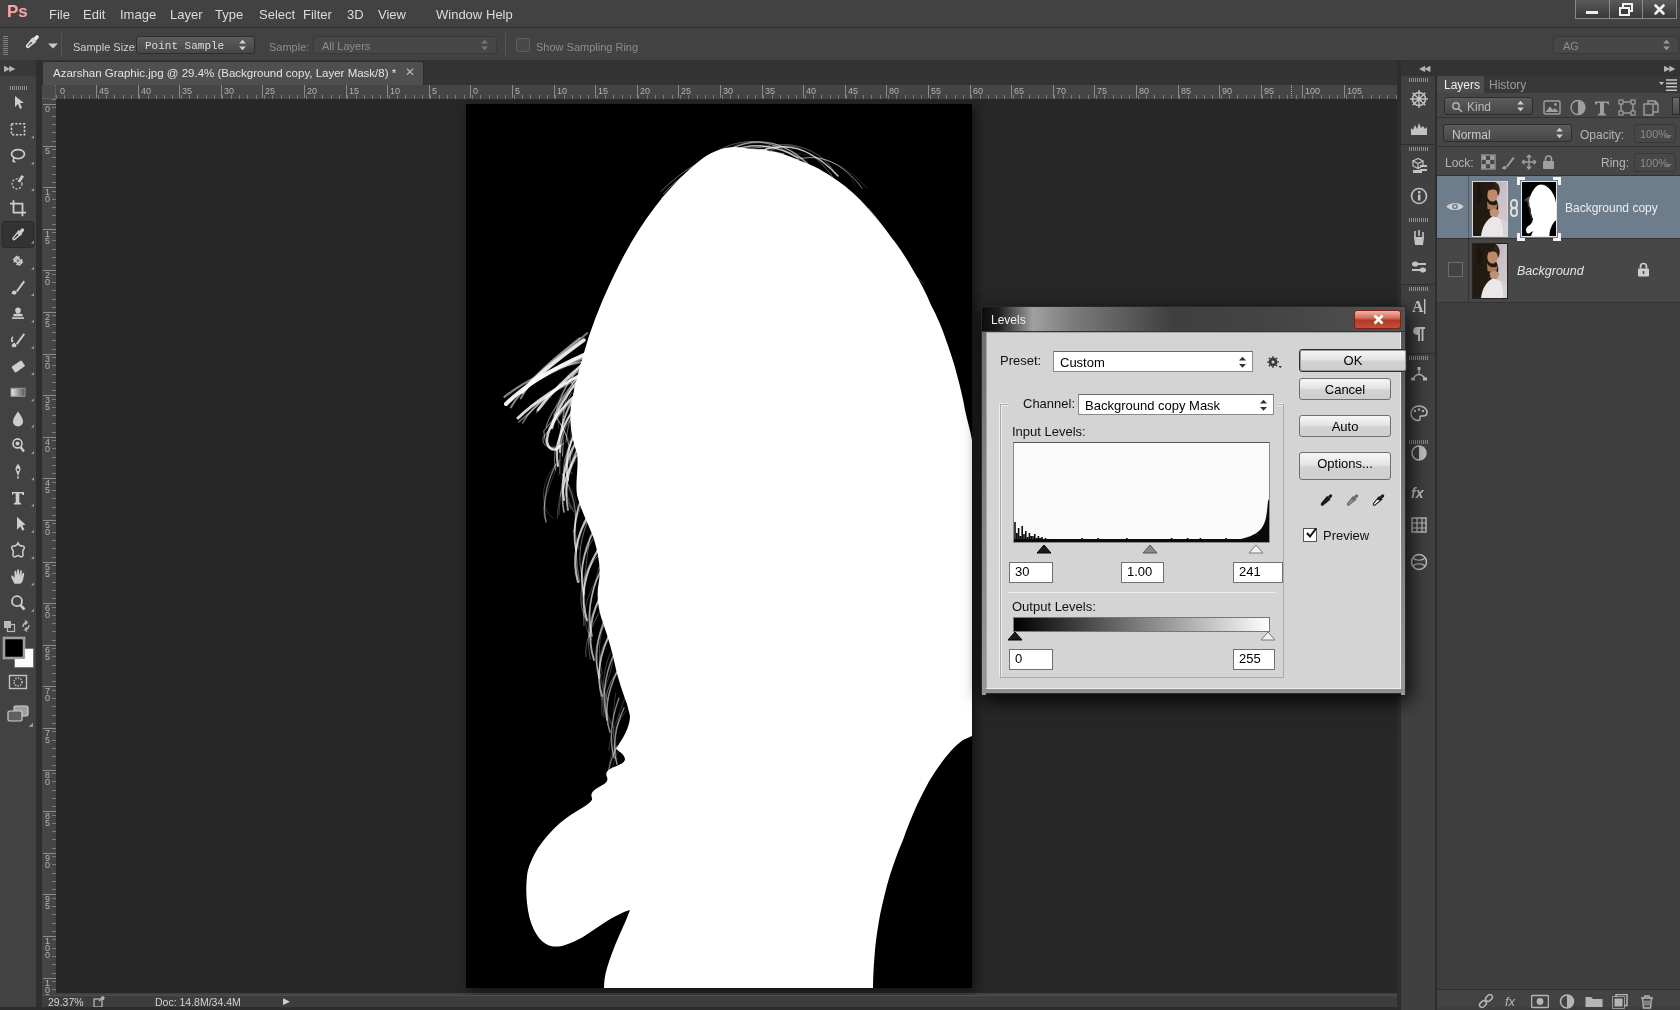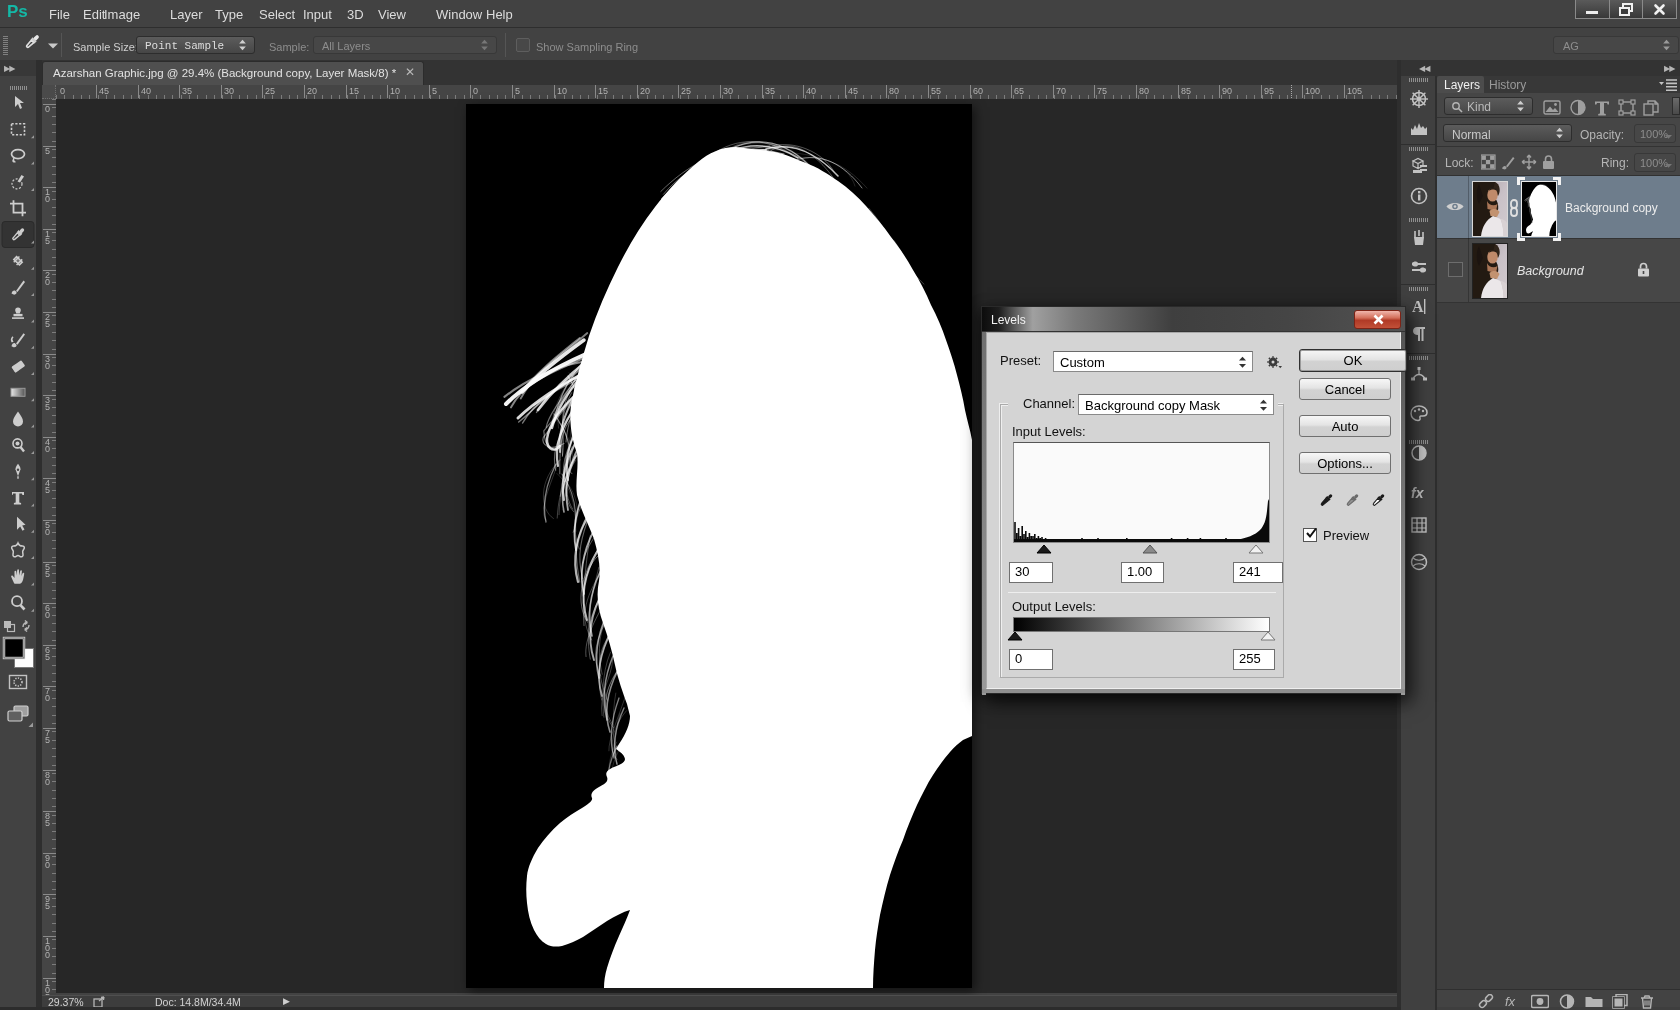--- a/index.html
+++ b/index.html
@@ -14,28 +14,28 @@
 .combo .sp{position:absolute;right:7px;top:50%;margin-top:-6px;width:9px;height:12px;}
 .gray{color:#8d8d8d;}
 .pbtn{position:absolute;background:linear-gradient(#f7f7f7,#e4e4e4 45%,#d2d2d2 55%,#cfcfcf);
  border:1px solid #707070;border-radius:3px;font-size:13px;color:#000;text-align:center;}
 .wfield{position:absolute;background:#fff;border:1px solid #707070;
  font-size:13px;color:#000;padding-left:5px;line-height:18px;}
 svg{display:block;}
 </style></head><body>
 
 <div class="abs" style="left:0;top:0;width:1680px;height:28px;background:#424242;border-bottom:1px solid #2e2e2e;"></div>
-<div class="abs" style="left:7px;top:2px;font-size:17px;font-weight:bold;color:#14b8a6;letter-spacing:0px;">Ps</div>
+<div class="abs" style="left:7px;top:2px;font-size:17px;font-weight:bold;color:#fca5a5;letter-spacing:0px;">Ps</div>
 <div class="mitem" style="left:49px;">File</div>
 <div class="mitem" style="left:83px;">Edit</div>
-<div class="mitem" style="left:104px;text-align:right;">Image</div>
+<div class="mitem" style="left:120px;text-align:right;">Image</div>
 <div class="mitem" style="left:170px;">Layer</div>
 <div class="mitem" style="left:215px;">Type</div>
 <div class="mitem" style="left:259px;">Select</div>
-<div class="mitem" style="left:303px;">Input</div>
+<div class="mitem" style="left:303px;">Filter</div>
 <div class="mitem" style="left:347px;">3D</div>
 <div class="mitem" style="left:378px;">View</div>
 <div class="mitem" style="left:424px;margin-left:12px;">Window</div>
 <div class="mitem" style="left:486px;">Help</div>
 <div class="abs" style="left:1575px;top:0;width:102px;height:19px;border:1px solid #8a8a8a;border-top:none;display:flex;">
 <div style="flex:1;background:linear-gradient(#5a5a5a,#383838);border-right:1px solid #8a8a8a;position:relative;">
  <div class="abs" style="left:10px;top:11px;width:12px;height:3px;background:#ececec;"></div>
     </div>
 <div style="flex:1;background:linear-gradient(#5a5a5a,#383838);border-right:1px solid #8a8a8a;position:relative;">
  <svg class="abs" style="left:9px;top:3px;" width="15" height="13" viewBox="0 0 15 13">
@@ -934,21 +934,21 @@
 <g fill="none" stroke="#3c3c3c" stroke-width="1.6">
 <circle cx="7" cy="7" r="3.6" fill="#3c3c3c"></circle>
 <path d="M7 1.2 V2.8 M7 11.2 V12.8 M1.2 7 H2.8 M11.2 7 H12.8 M2.9 2.9 L4 4 M10 10 L11.1 11.1 M11.1 2.9 L10 4 M4 10 L2.9 11.1"></path>
       </g>
 <circle cx="7" cy="7" r="1.5" fill="#d4d4d4"></circle>
 <path d="M12.5 11 l3.5 0 l-1.75 2.2 Z" fill="#3c3c3c"></path>
     </svg>
 <div class="pbtn" style="left:317px;top:42px;width:108px;height:23px;line-height:22px;border:1px solid #2f2f2f;box-shadow:0 0 0 1px #9a9a9a inset;">OK</div>
 <div class="pbtn" style="left:317px;top:71px;width:92px;height:22px;line-height:21px;">Cancel</div>
 <div class="pbtn" style="left:317px;top:108px;width:92px;height:22px;line-height:21px;">Auto</div>
-<div class="pbtn" style="left:317px;top:145px;width:92px;height:22px;line-height:21px;">Options...</div>
+<div class="pbtn" style="left:317px;top:145px;width:92px;height:28px;line-height:21px;">Options...</div>
 <svg class="abs" style="left:334px;top:184px;" width="19" height="20" viewBox="0 0 16 18">
       <g transform="rotate(45 8 9)">
         <rect x="6.6" y="1" width="2.8" height="4" rx="1.4" fill="#1a1a1a"></rect>
         <rect x="5.9" y="4.6" width="4.2" height="2.2" fill="#1a1a1a"></rect>
         <path d="M6.5 7 h3 l-0.5 6 a1 1 0 0 1 -2 0 Z" fill="#1a1a1a" stroke="#1a1a1a" stroke-width="1"></path>
       </g>
     </svg>
 <svg class="abs" style="left:360px;top:184px;" width="19" height="20" viewBox="0 0 16 18">
       <g transform="rotate(45 8 9)">
         <rect x="6.6" y="1" width="2.8" height="4" rx="1.4" fill="#6a6a6a"></rect>

